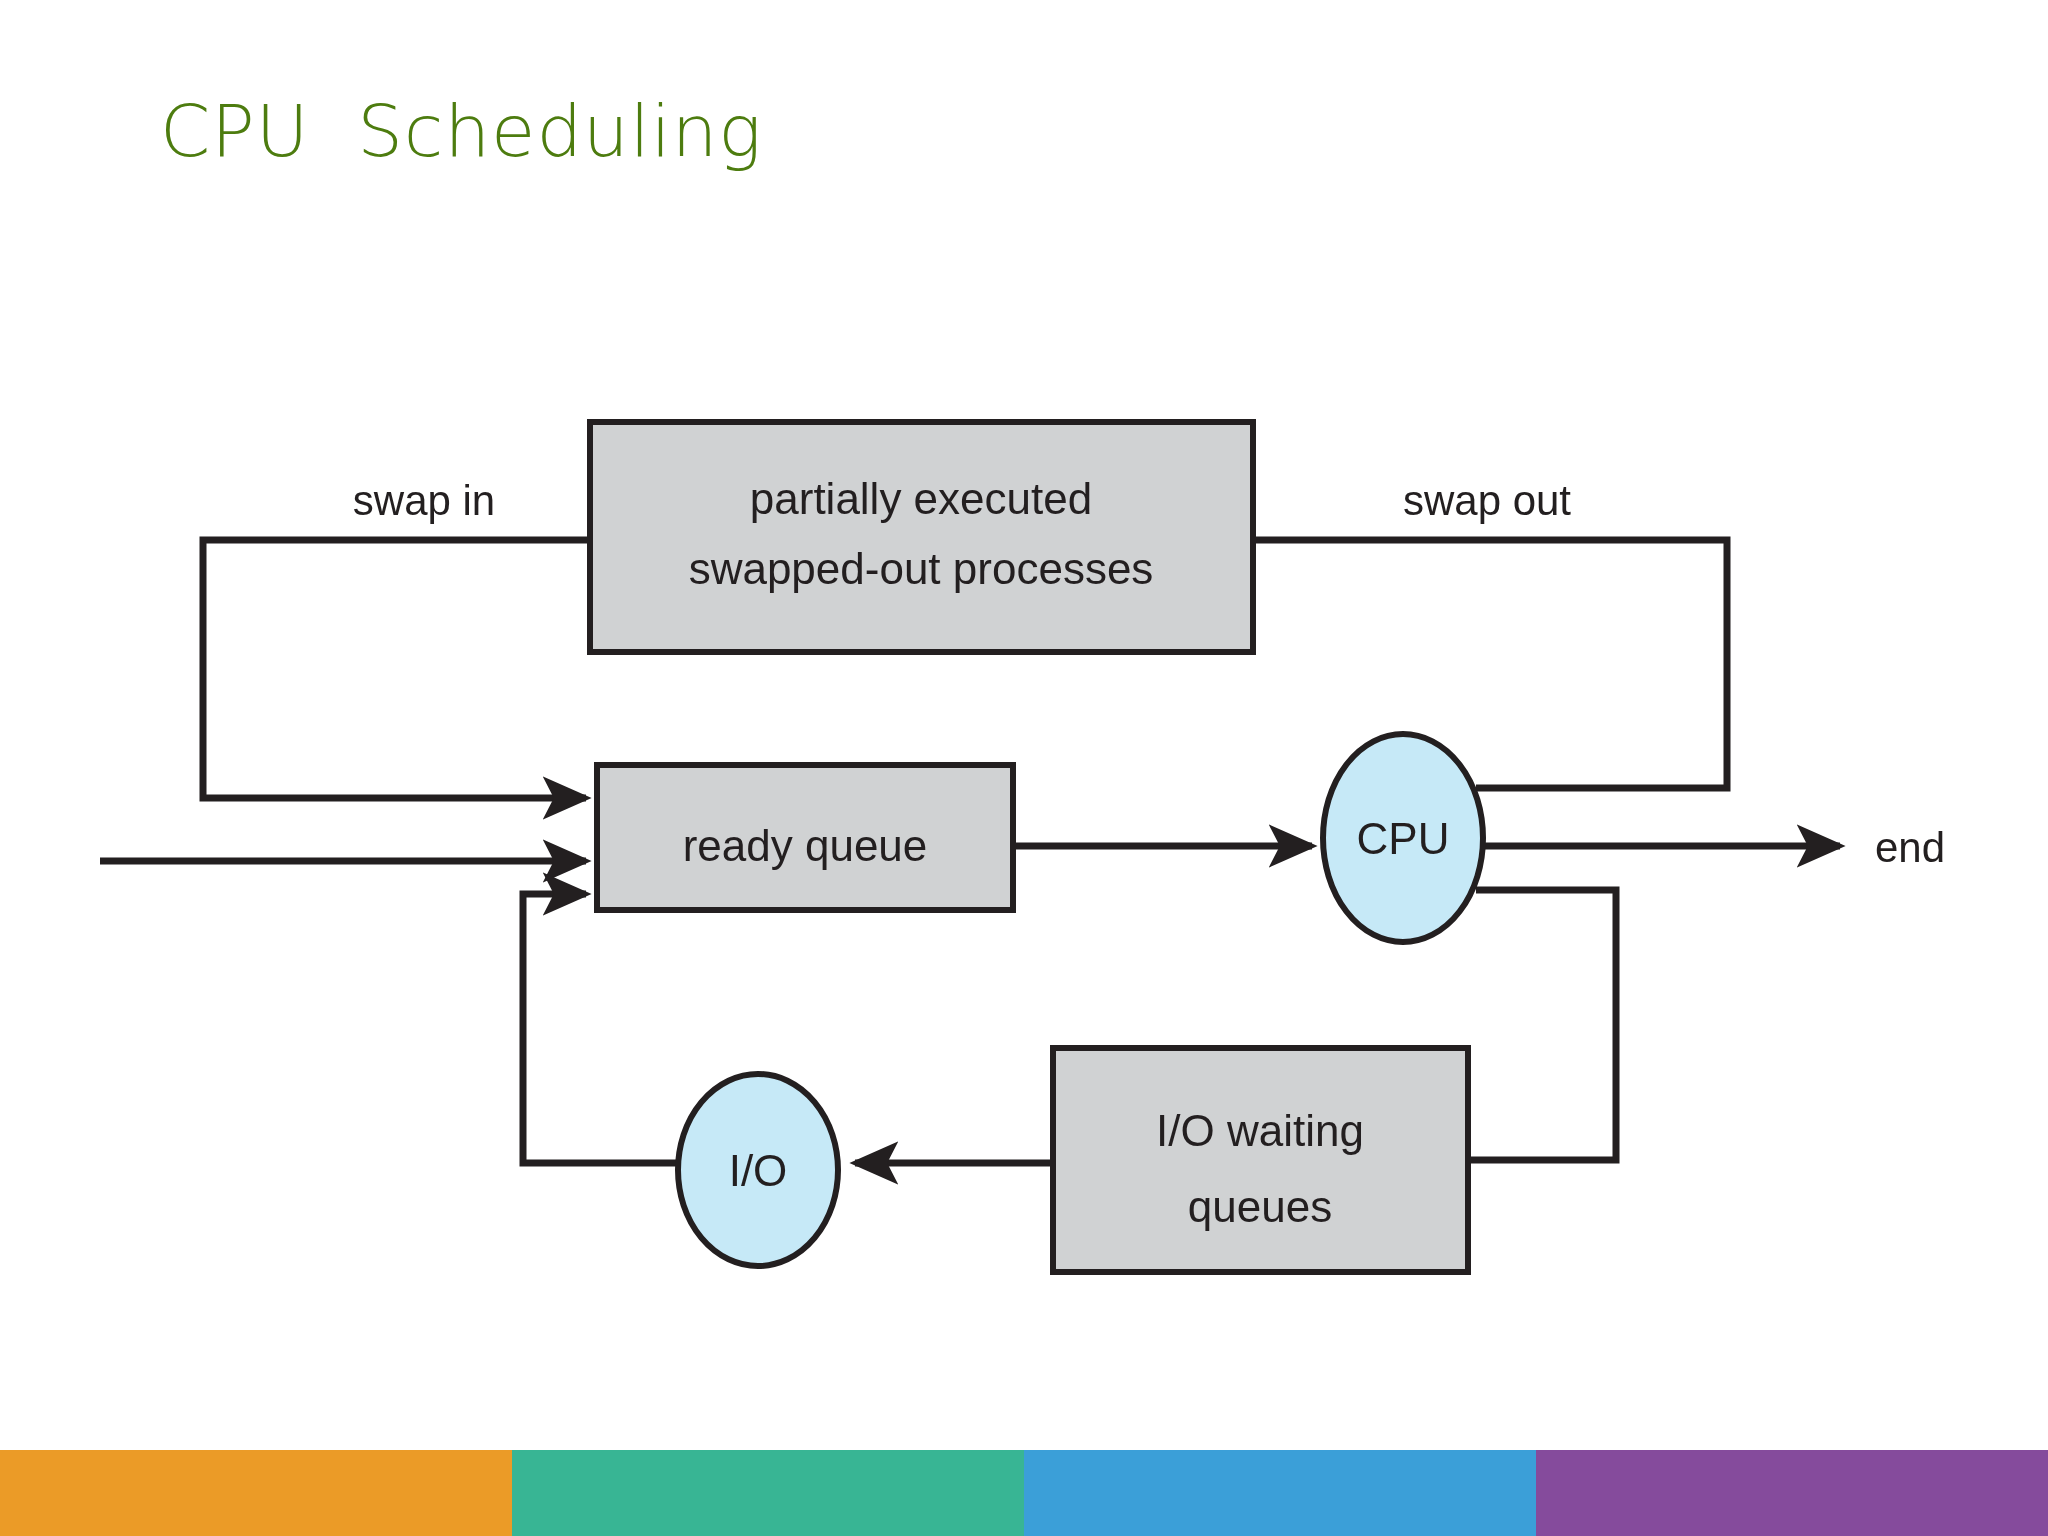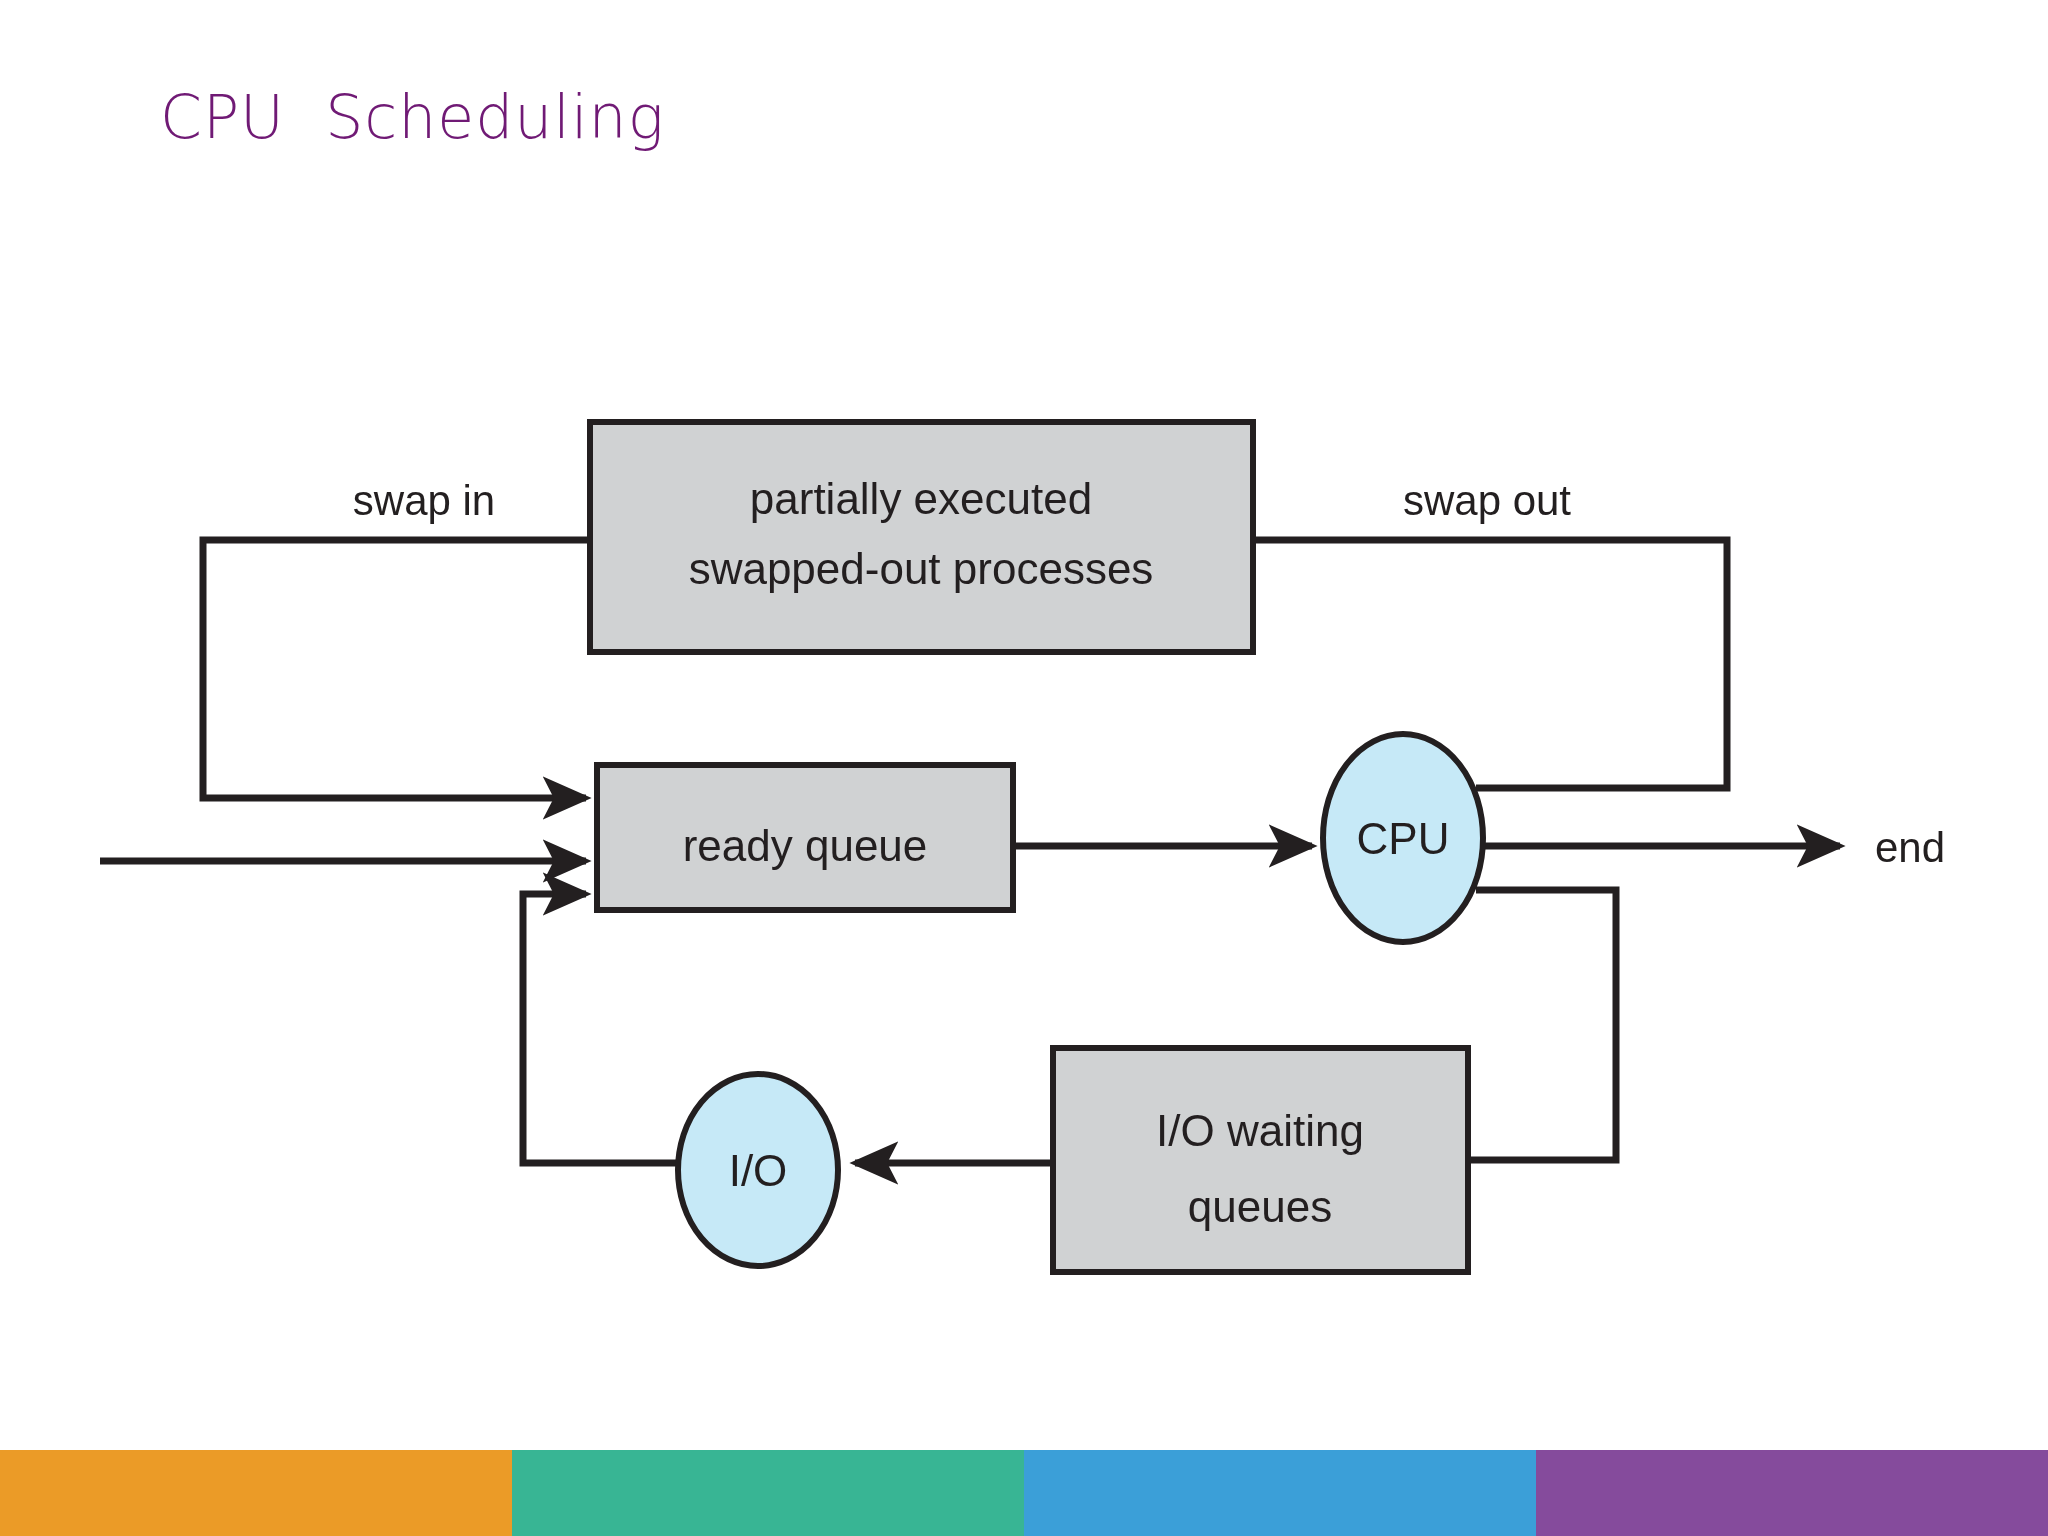--- a/index.html
+++ b/index.html
@@ -17,26 +17,26 @@
   #slide {
     position: absolute;
     left: 0; top: 0;
     width: 2048px;
     height: 1536px;
     background: #ffffff;
   }
   #slide-title {
     position: absolute;
     left: 160px;
-    top: 87px;
+    top: 95px;
     font-family: "DejaVu Sans", sans-serif;
-    font-size: 60px;
+    font-size: 72px;
     font-weight: 300;
     letter-spacing: 1px;
-    color: #701a75;
+    color: #4d7c0f;
     white-space: pre;
     line-height: 1.0;
   }
   #diagram {
     position: absolute;
     left: 0;
     top: 0;
     width: 2048px;
     height: 1420px;
   }

